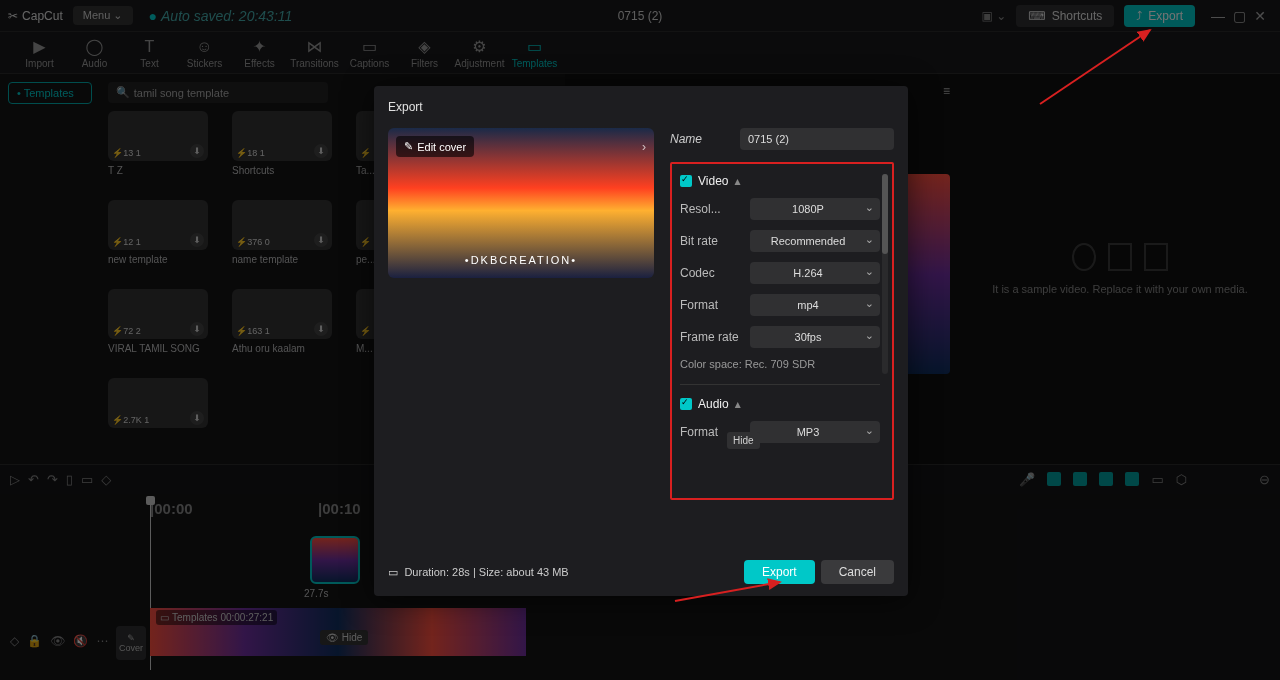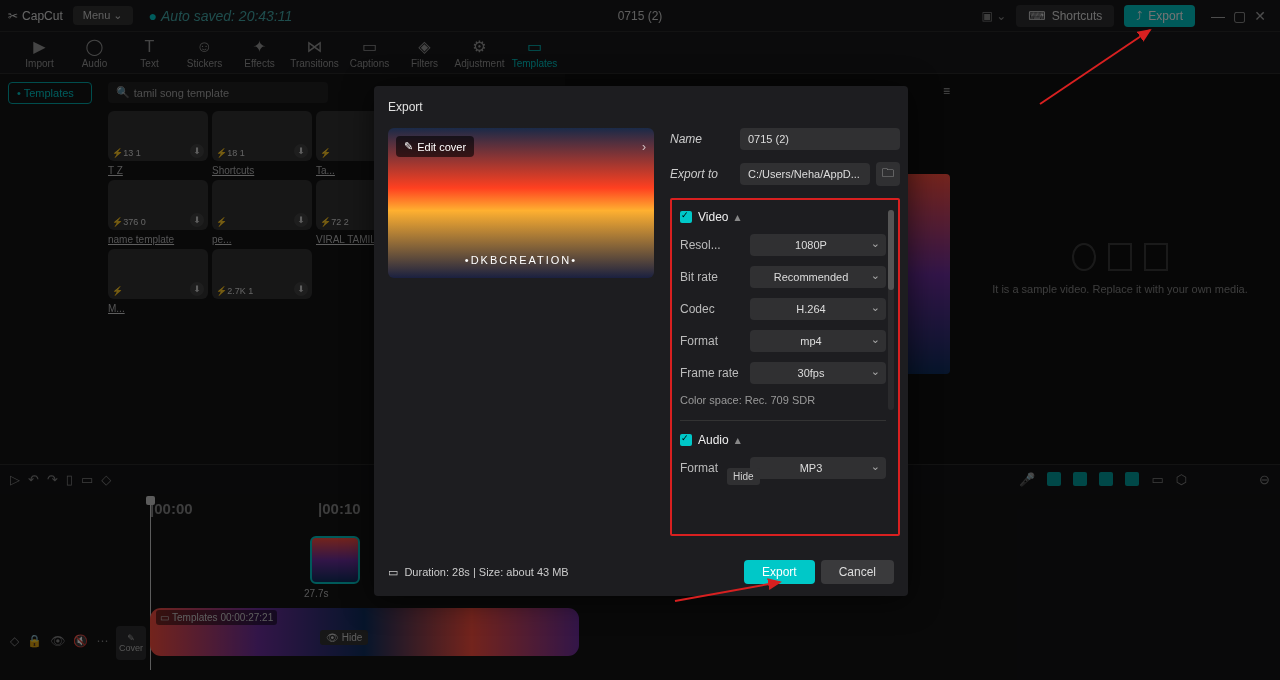--- a/index.html
+++ b/index.html
@@ -19,21 +19,21 @@
 .toolbar{ height:42px; background:#1a1a1c; display:flex; align-items:flex-end; padding:0 12px; border-bottom:1px solid #2a2a2c;}
 .tool{ display:flex; flex-direction:column; align-items:center; width:55px; color:#999; font-size:10px; padding-bottom:4px; cursor:pointer;}
 .tool.active{ color:#00c8c8;}
 .tool-icon{ font-size:16px; margin-bottom:2px;}
 
 .main{ display:flex; height:390px;}
 .side-chip{ width:100px; padding:8px; background:#141416;}
 .chip{ border:1px solid #0aa; color:#0cc; padding:4px 8px; border-radius:4px; font-size:11px;}
 .browser{ flex:1; background:#141416; padding:8px 8px; position:relative;}
 .search{ background:#222; border-radius:4px; padding:4px 8px; color:#aaa; font-size:11px; display:flex; align-items:center; gap:4px; margin-bottom:8px; width:220px;}
-.tpl-grid{ display:flex; flex-wrap:wrap; gap:4px;text-decoration:underline;}
+.tpl-grid{ display:flex; flex-wrap:wrap; gap:24px;}
 .tpl{ width:100px;}
 .tpl-thumb{ width:100px; height:50px; background:#333; border-radius:6px; position:relative;}
 .tpl-stats{ position:absolute; bottom:3px; left:4px; font-size:9px; color:#ddd;}
 .tpl-dl{ position:absolute; bottom:3px; right:4px; width:14px; height:14px; border-radius:50%; background:#444; font-size:9px; display:flex; align-items:center; justify-content:center;}
 .tpl-label{ font-size:10px; color:#bbb; margin-top:4px; white-space:nowrap; overflow:hidden; text-overflow:ellipsis;}
 
 .player{ width:395px; background:#111; position:relative;}
 .player-hdr{ display:flex; justify-content:space-between; padding:10px; font-size:12px; color:#aaa;}
 .player-body{ position:absolute; top:100px; left:10px; right:10px; height:200px; background:linear-gradient(#ff5040,#7030a0,#103060); border-radius:4px;}
 
@@ -46,21 +46,21 @@
 .timeline-right-icons{ margin-left:auto; display:flex; gap:12px;}
 .ri{ width:14px; height:14px; background:#00a0a0; border-radius:2px;}
 
 .timeline{ height:186px; background:#141416; position:relative; padding-left:150px;}
 .ruler{ position:absolute; top:6px; left:150px; right:10px; height:16px; display:flex;}
 .tick{ width:168px; font-size:15px; color:#888;font-weight:bold;}
 .playhead{ position:absolute; top:6px; left:150px; width:1px; height:170px; background:#ccc;}
 .playhead:before{ content:""; position:absolute; top:-4px; left:-4px; width:9px; height:9px; background:#ccc; border-radius:2px;}
 .clip-thumb{ position:absolute; top:42px; left:310px; width:50px; height:48px; border:2px solid #00c8c8; border-radius:6px; background:linear-gradient(#ff5040,#7030a0,#103060);}
 .clip-time{ position:absolute; top:94px; left:304px; font-size:10px; color:#bbb;}
-.track{ position:absolute; left:150px; top:114px; width:429px; height:48px; background:linear-gradient(90deg,#ff5040,#7030a0,#103060,#ff5040,#7030a0); border-radius:11px;}
+.track{ position:absolute; left:150px; top:114px; width:376px; height:48px; background:linear-gradient(90deg,#ff5040,#7030a0,#103060,#ff5040,#7030a0); border-radius:0;}
 .track-label{ position:absolute; top:2px; left:6px; background:rgba(0,0,0,0.5); font-size:10px; padding:2px 4px; border-radius:3px;}
 .hide-badge{ position:absolute; top:22px; left:170px; background:#333; font-size:10px; padding:2px 6px; border-radius:3px; display:flex; align-items:center; gap:3px;}
 .left-icons{ position:absolute; left:10px; top:140px; display:flex; gap:8px; color:#888; font-size:12px;}
 .cover-btn{ position:absolute; left:116px; top:132px; width:30px; height:34px; border-radius:4px; background:#303032; display:flex; flex-direction:column; align-items:center; justify-content:center; color:#bbb; font-size:9px;}
 
 
 .dim-overlay{ position:absolute; inset:0; background:rgba(0,0,0,0.55); z-index:40;}
 
 
 .modal{ position:absolute; left:374px; top:86px; width:534px; height:510px; background:#1d1d20; border-radius:4px; box-shadow:0 4px 30px rgba(0,0,0,0.6); z-index:50; padding:14px 14px;}
@@ -315,25 +315,20 @@
         <div class="edit-cover">✎ <span>Edit cover</span></div>
         <div class="cover-nav">›</div>
         <div class="cover-text">•DKBCREATION•</div>
       </div>
     </div>
     <div class="form">
       <div class="row">
         <div class="row-label">Name</div>
         <div class="text-input">0715 (2)</div>
       </div>
-      <div class="row path-row">
-        <div class="row-label">Export to</div>
-        <div class="text-input">C:/Users/Neha/AppD...</div>
-        <div class="folder-btn">🗀</div>
-      </div>
       <div class="settings-box">
         <div class="scroll-track">
             <div class="scroll-thumb"></div>
           </div>
         <div class="section-label">
             <div class="chk"></div>
             <span>Video</span> 
             <span style="color:#888">▴</span>
           </div>
         <div class="drop-row">

